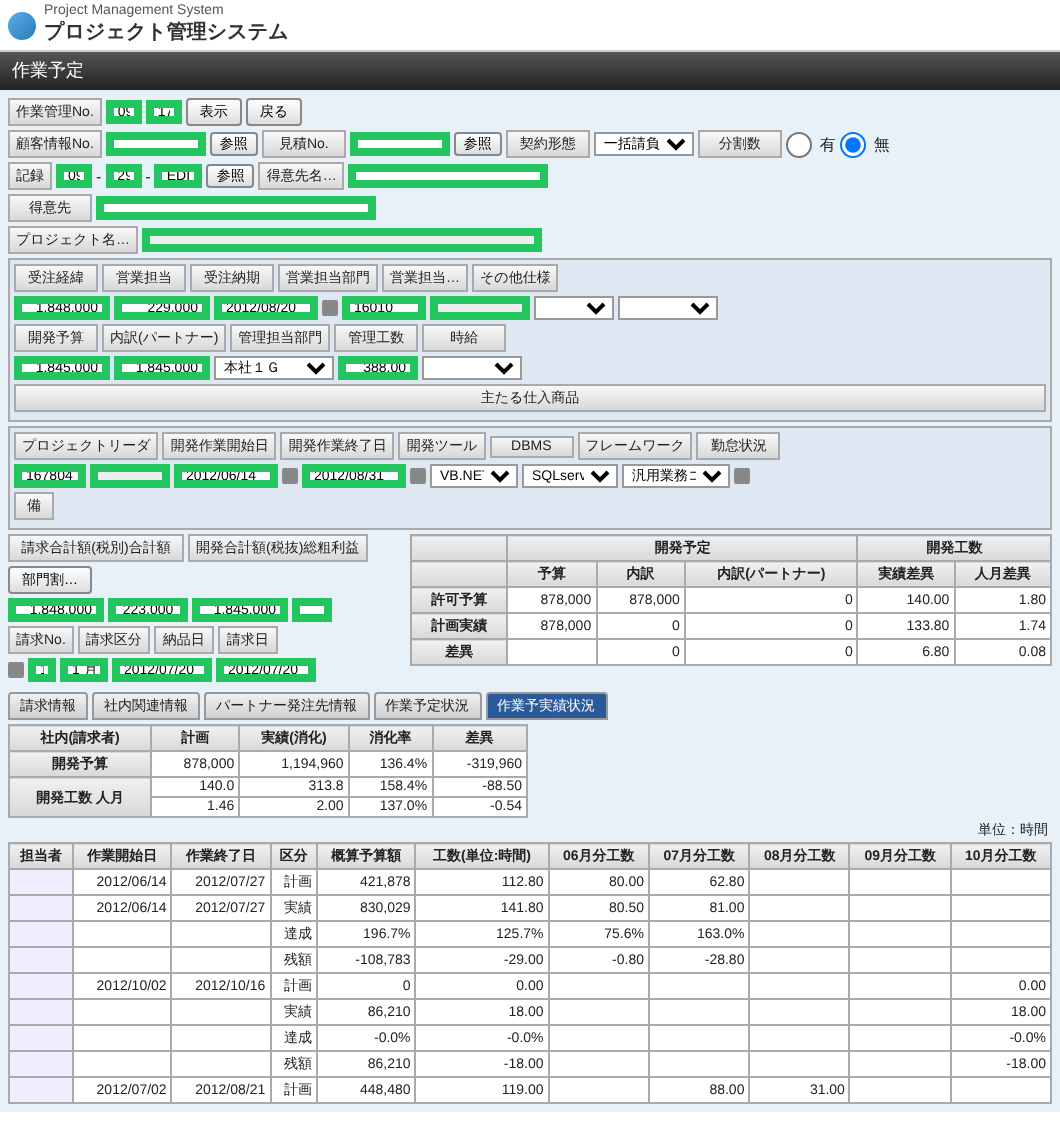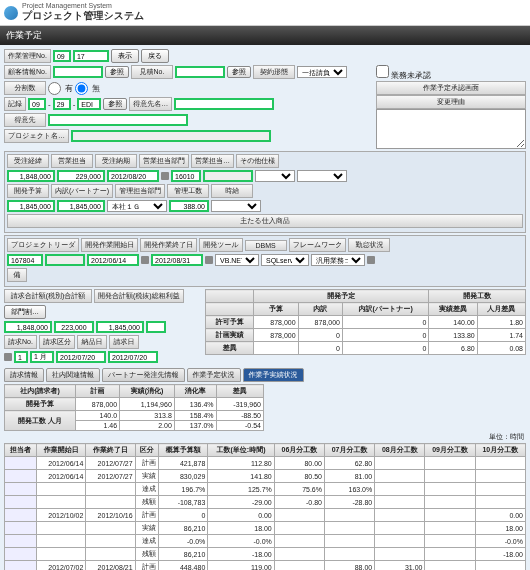--- a/index.html
+++ b/index.html
@@ -5,21 +5,21 @@
 *{box-sizing:border-box;margin:0;padding:0;font-family:"MS PGothic",sans-serif}
 body{background:#fff;width:530px;font-size:8px;color:#222}
 .hdr{display:flex;align-items:center;padding:2px 4px;border-bottom:1px solid #ccc}
 .logo{width:14px;height:14px;border-radius:50%;background:linear-gradient(135deg,#5ab0e8,#2a7ab8);margin-right:4px}
 .hdr-t1{font-size:7px;color:#555}
 .hdr-t2{font-size:10px;font-weight:bold;color:#333}
 .bar{background:linear-gradient(#555,#222);color:#fff;padding:3px 6px;font-size:9px}
 .form{background:#e8f0f8;padding:4px}
 .row{display:flex;align-items:center;gap:2px;margin-bottom:2px;flex-wrap:wrap}
 .lbl{background:linear-gradient(#f8f8f8,#d8d8d8);border:1px solid #aaa;padding:1px 3px;font-size:7px;min-width:42px;text-align:center}
-.inp{border:2px solid #22c55e;background:#fff;padding:1px 2px;font-size:7px;height:12px}
+.inp{border:4px solid #22c55e;background:#fff;padding:1px 2px;font-size:7px;height:12px}
 .btn{background:linear-gradient(#fff,#ddd);border:1px solid #888;border-radius:2px;padding:1px 6px;font-size:7px;cursor:pointer}
 .ref{background:linear-gradient(#fff,#ddd);border:1px solid #888;border-radius:2px;padding:0 4px;font-size:7px}
 .sel{border:1px solid #999;background:#fff;font-size:7px;height:12px}
 .txa{border:1px solid #999;background:#fff;font-size:7px;width:100%;height:40px}
 .grp{border:1px solid #aaa;background:#dfe8f2;padding:2px;margin-bottom:2px}
 .tbl{border-collapse:collapse;width:100%;font-size:7px}
 .tbl th,.tbl td{border:1px solid #aaa;padding:1px 2px;text-align:center;background:#fff}
 .tbl th{background:linear-gradient(#f0f0f0,#d8d8d8)}
 .tbl td.r{text-align:right}
 .tab{display:inline-block;background:linear-gradient(#f0f0f0,#d0d0d0);border:1px solid #999;padding:1px 5px;font-size:7px;border-radius:2px 2px 0 0}
@@ -41,21 +41,21 @@
   <div class="hdr-t2">プロジェクト管理システム</div>
  </div>
 </div>
 <div class="bar">作業予定</div>
 
 <div class="form">
 
 <div class="row">
  <span class="lbl">作業管理No.</span>
  <input class="inp" style="width: 18px;" value="09">
- <input class="inp" style="width: 36px;" value="17">
+ <input class="inp" style="width: 18px;" value="17">
  <button class="btn">表示</button>
  <button class="btn">戻る</button>
 </div>
 
 <div class="side">
 <div class="sideL">
 <div class="row">
  <span class="lbl">顧客情報No.</span>
  <input class="inp" style="width: 50px;">
  <button class="ref">参照</button>
@@ -81,43 +81,37 @@
 </div>
 <div class="row">
  <span class="lbl">得意先</span>
  <input class="inp" style="width: 140px;">
 </div>
 <div class="row">
  <span class="lbl">プロジェクト名…</span>
  <input class="inp" style="width: 200px; background: rgb(238, 238, 238);">
 </div>
 </div>
-<div class="sideR">
- <div><input type="checkbox" class="chk" style=""><span>業務未承認</span></div>
- <div class="lbl" style="width:100%">作業予定承認画面</div>
- <div class="lbl" style="width:100%">変更理由</div>
- <textarea class="txa" style=""></textarea>
-</div>
 </div>
 
 <div class="grp">
 <div class="row">
  <span class="lbl">受注経緯</span>
  <span class="lbl">営業担当</span>
  <span class="lbl">受注納期</span>
  <span class="lbl">営業担当部門</span>
  <span class="lbl">営業担当…</span>
  <span class="lbl">その他仕様</span>
 </div>
 <div class="row">
  <input class="inp r" style="width: 48px; text-align: right;" value="1,848,000">
  <input class="inp" style="width: 48px; text-align: right;" value="229,000">
  <input class="inp" style="width: 52px;" value="2012/08/20">
         <span class="ico"></span>
- <input class="inp" style="width: 30px;" value="16010">
+ <input class="inp" style="width: 42px;" value="16010">
  <input class="inp" style="width: 50px; background: rgb(238, 238, 238);">
  <select class="sel" style="width:40px"></select>
  <select class="sel" style="width:50px"></select>
 </div>
 <div class="row">
  <span class="lbl">開発予算</span>
  <span class="lbl">内訳(パートナー)</span>
  <span class="lbl">管理担当部門</span>
  <span class="lbl">管理工数</span>
  <span class="lbl">時給</span>

